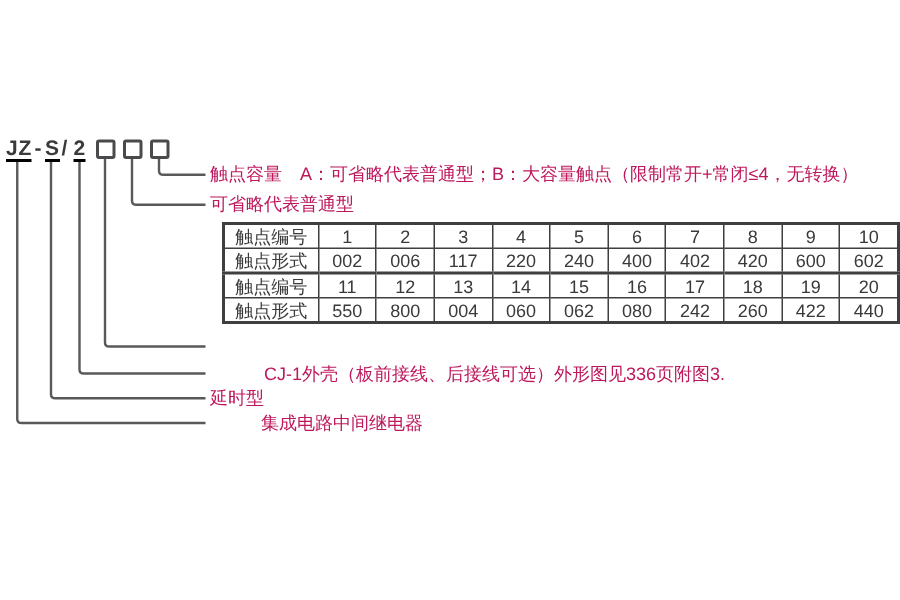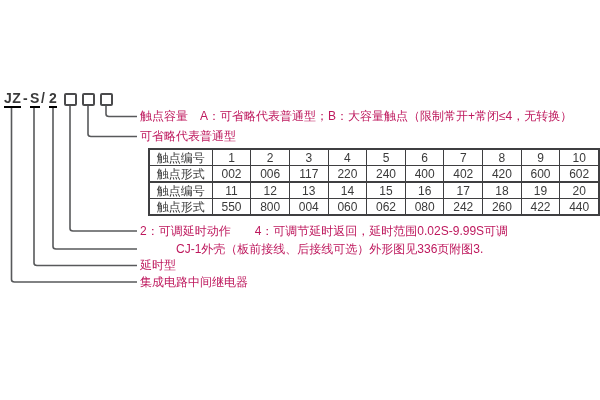--- a/index.html
+++ b/index.html
@@ -44,24 +44,23 @@
   <span class="model-char" style="left:23px;">-</span>
   <span class="model-char underlined" style="left:30px;">S</span>
   <span class="model-char" style="left:41px;">/</span>
   <span class="model-char underlined" style="left:49px;">2</span>
   <span class="model-box" style="left:64px;"></span>
   <span class="model-box" style="left:82px;"></span>
   <span class="model-box" style="left:100px;"></span>
 
   <div class="callout" style="top:110px;">触点容量　A：可省略代表普通型；B：大容量触点（限制常开+常闭≤4，无转换）</div>
   <div class="callout" style="top:130px;">可省略代表普通型</div>
-  <div class="callout" style="top:225px;">2：可调延时动作　　4：可调节延时返回，延时范围0.02S-9.99S可调</div>
   <div class="callout" style="top:243px;margin-left:36px;">CJ-1外壳（板前接线、后接线可选）外形图见336页附图3.</div>
   <div class="callout" style="top:259px;">延时型</div>
-  <div class="callout" style="top:276px;">集成电路中间继电器</div>
+  <div class="callout" style="top:276px;margin-left:34px;">集成电路中间继电器</div>
 
   <table class="contact-table">
     <tbody>
         <tr>
       <td class="rowhead">触点编号</td>
       <td class="val">1</td>
       <td class="val">2</td>
       <td class="val">3</td>
       <td class="val">4</td>
       <td class="val">5</td>

